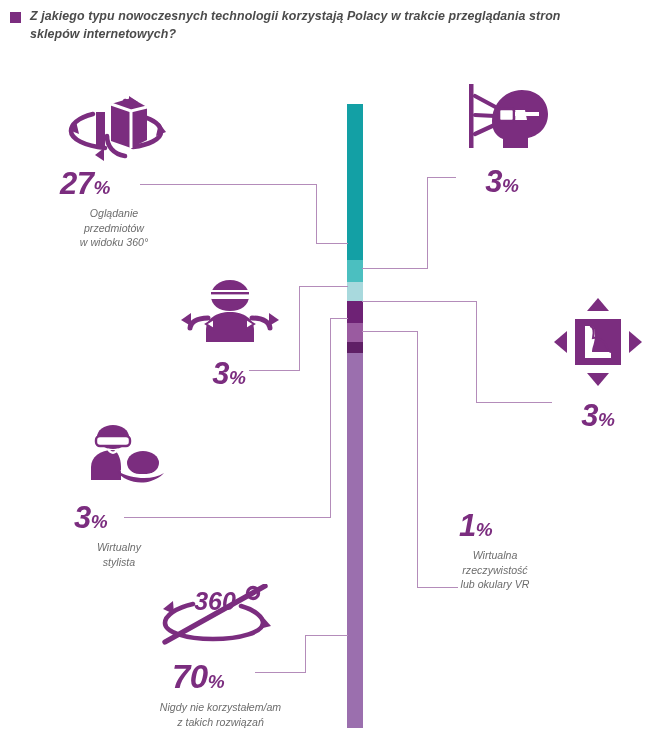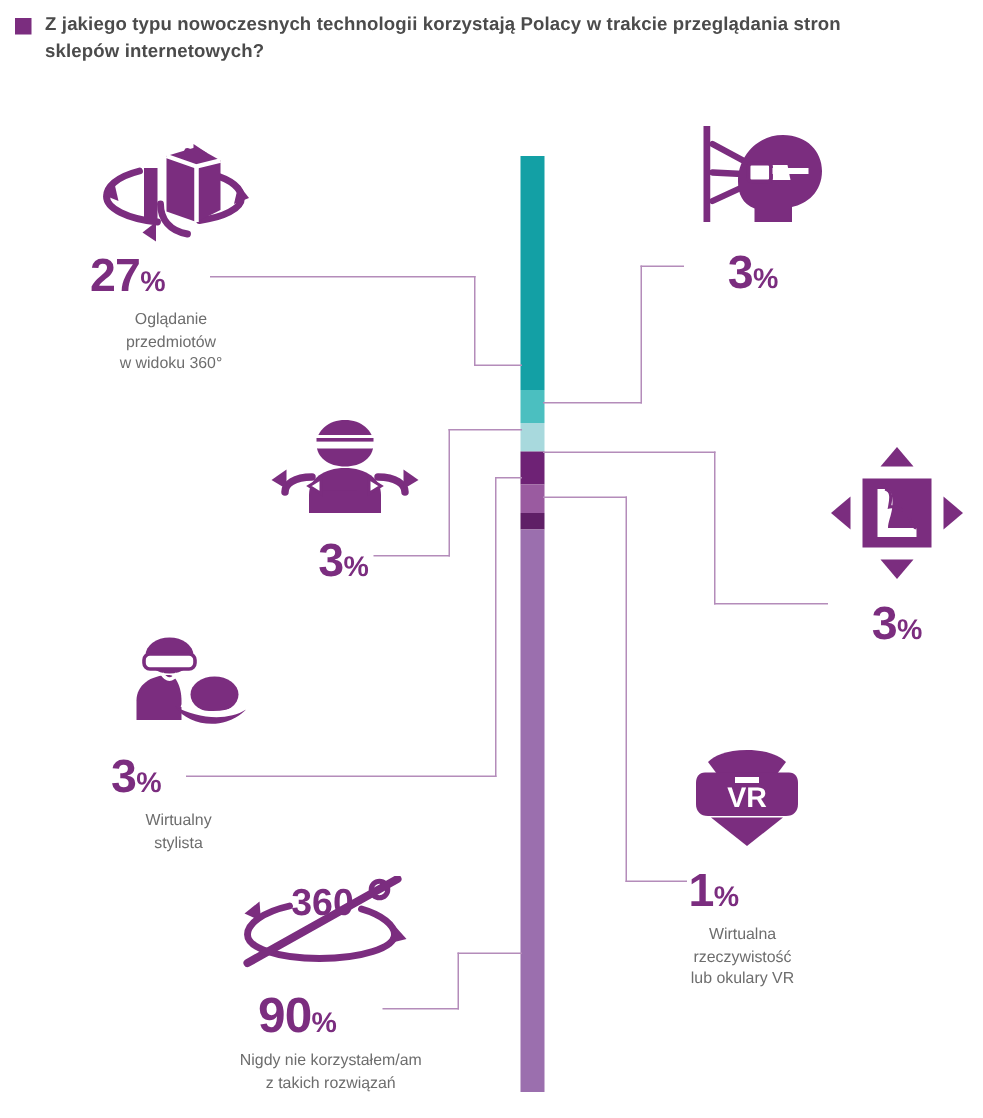--- a/index.html
+++ b/index.html
@@ -2,21 +2,21 @@
 <html><head>
 <meta charset="utf-8">
 <style>
   * { box-sizing: border-box; margin: 0; padding: 0; }
   html, body {
     width: 655px; height: 745px;
     background: #ffffff;
     font-family: "Liberation Sans", sans-serif;
     overflow: hidden;
   }
-  #stage { position: relative; width: 655px; height: 745px; }
+  #stage { position: relative; width: 655px; height: 745px; font-style: italic; }
 
   
   .title-wrap {
     position: absolute; left: 10px; top: 8px; width: 600px;
     display: flex; gap: 9px; align-items: flex-start;
   }
   .title-bullet {
     width: 11px; height: 11px; background: #7b2d7f; flex: none; margin-top: 4px;
   }
   .title-text {
@@ -196,47 +196,38 @@
         <path d="M48 46 c10 6 26 7 38 2" stroke="#ffffff" stroke-width="2.4" fill="none"></path>
       </svg>
     </div>
     <div class="pct t-left" style="margin-left:26px; margin-top:12px;">
       <span class="num">3</span><span class="sign">%</span>
     </div>
     <div class="caption t-center" style="margin-left:-8px;">Wirtualny<br>stylista</div>
   </div>
 
   <div class="stat" style="left:423px; top:498px; width:150px;">
-    <div class="icon" style="height:68px;">
-      <svg width="92" height="68" viewBox="0 0 92 68" fill="none">
-        <path d="M46 2 c-14 0 -22 4 -26 8 l6 8 h40 l6 -8 c-4 -4 -12 -8 -26 -8z" fill="#7b2d7f"></path>
-        <path d="M18 17 h56 c4 0 6 3 6 7 v14 c0 5 -3 8 -8 8 H20 c-5 0 -8 -3 -8 -8 V24 c0 -4 2 -7 6 -7z" fill="#7b2d7f"></path>
-        <path d="M22 47 h48 l-24 19z" fill="#7b2d7f"></path>
-        <rect x="38" y="20" width="16" height="4" fill="#ffffff"></rect>
-        <text x="46" y="40" font-family="Liberation Sans, sans-serif" font-size="19" font-weight="bold" fill="#ffffff" text-anchor="middle">VR</text>
-      </svg>
-    </div>
     <div class="pct t-left" style="margin-left:36px; margin-top:12px;">
       <span class="num">1</span><span class="sign">%</span>
     </div>
     <div class="caption t-center" style="margin-left:-6px;">Wirtualna<br>rzeczywistość<br>lub okulary VR</div>
   </div>
 
   <div class="stat" style="left:130px; top:584px; width:185px;">
     <div class="icon" style="height:62px;">
       <svg width="140" height="62" viewBox="0 0 140 62" fill="none">
         <g stroke="#7b2d7f" stroke-width="4.6" fill="none" stroke-linecap="round">
           <path d="M40 20 C22 24 12 32 12 39 C12 48 32 55 60 55 C88 55 110 48 110 39 C110 33 102 26 88 22"></path>
         </g>
         <path d="M20 17 l-10 8 11 5z" fill="#7b2d7f"></path>
         <path d="M110 33 l8 9 -12 3z" fill="#7b2d7f"></path>
         <text x="62" y="26" font-family="Liberation Sans, sans-serif" font-size="25" font-weight="bold" fill="#7b2d7f" text-anchor="middle">360</text>
         <circle cx="100" cy="9" r="5.5" stroke="#7b2d7f" stroke-width="3.4" fill="none"></circle>
         <path d="M12 58 L112 2" stroke="#7b2d7f" stroke-width="5.4" stroke-linecap="round"></path>
       </svg>
     </div>
     <div class="pct t-left big" style="margin-left:42px; margin-top:14px;">
-      <span class="num">90</span><span class="sign">%</span>
+      <span class="num">70</span><span class="sign">%</span>
     </div>
     <div class="caption t-center" style="margin-left:-4px;">Nigdy nie korzystałem/am<br>z takich rozwiązań</div>
   </div>
 
 </div>
 
 </body></html>

